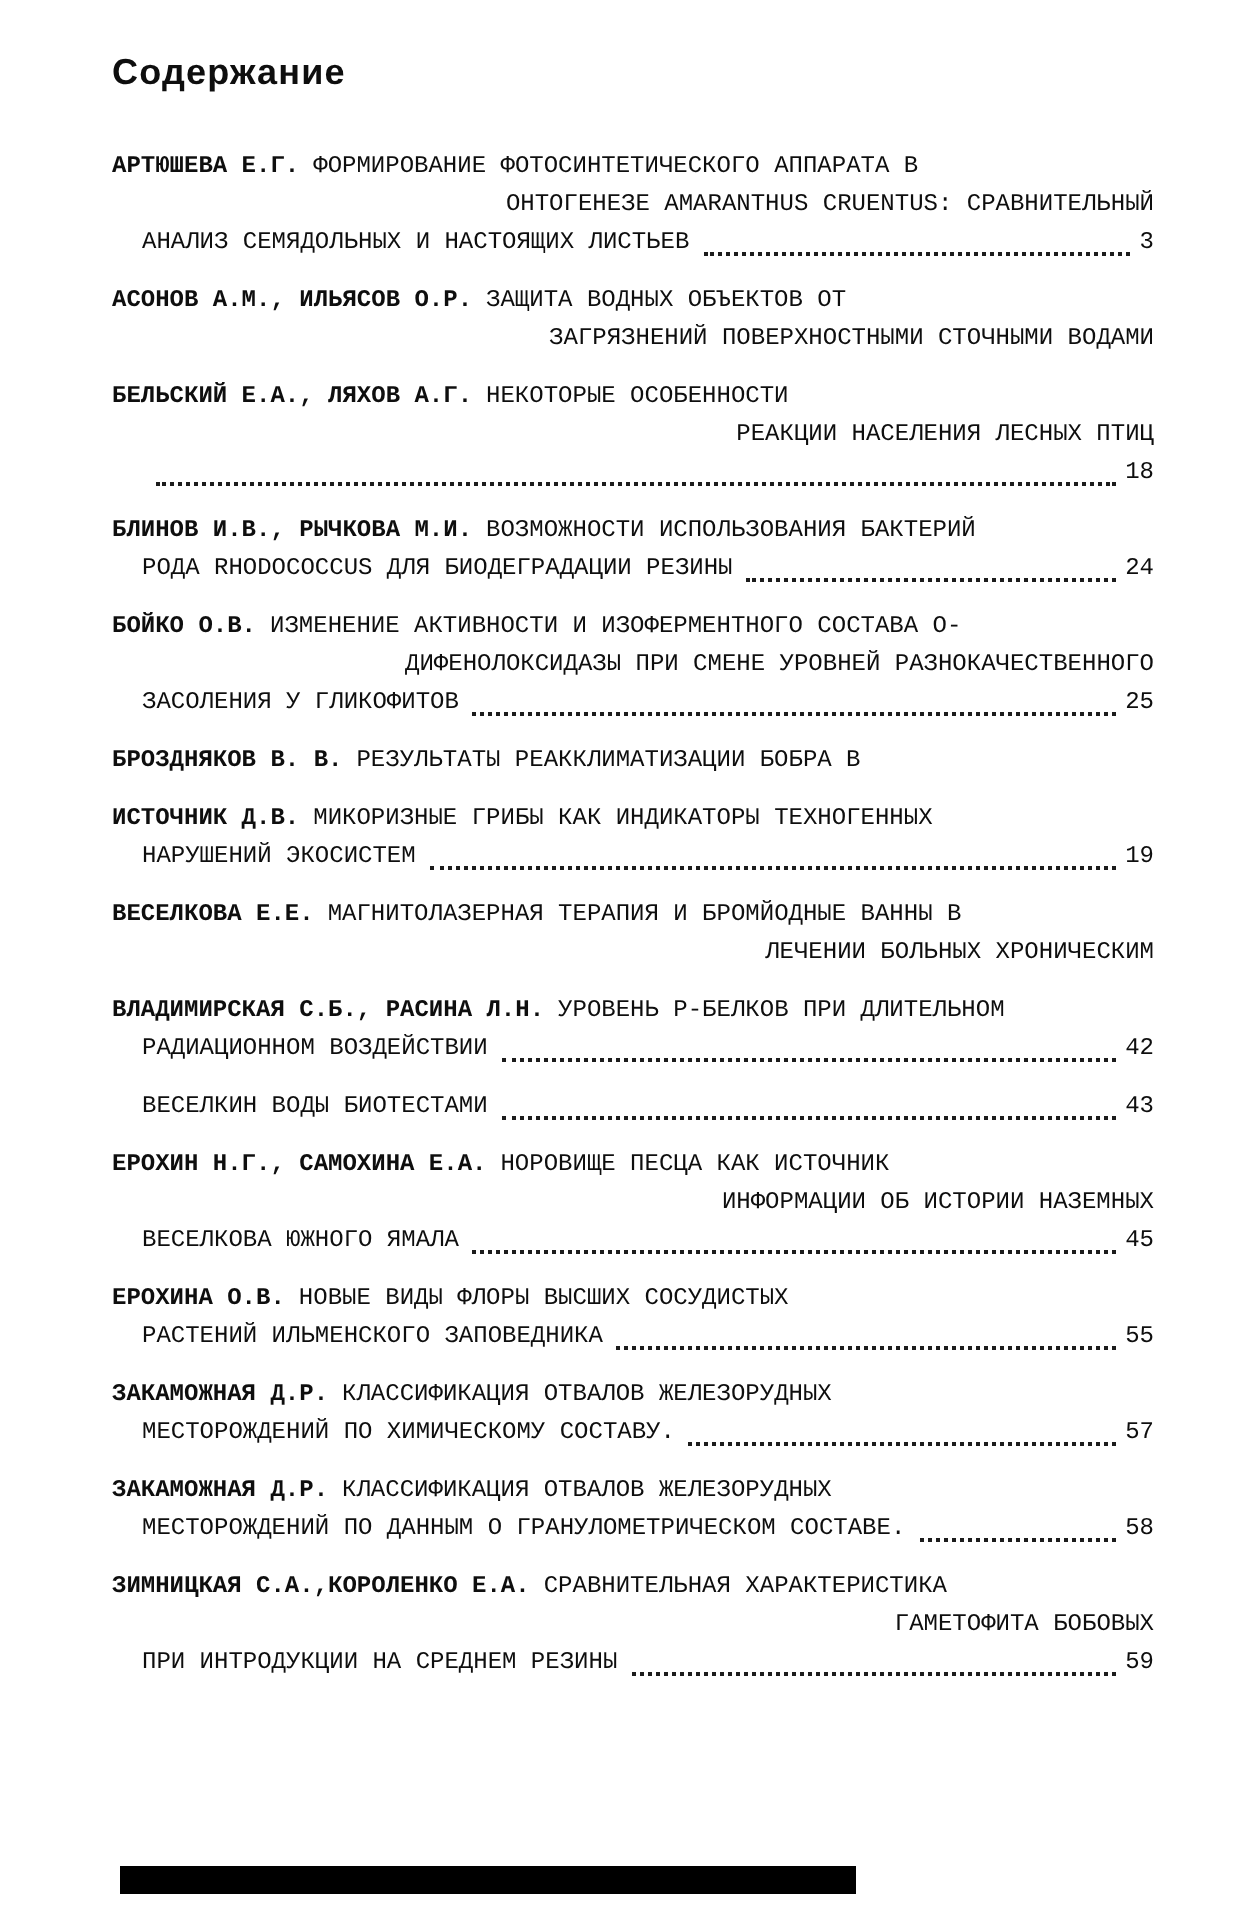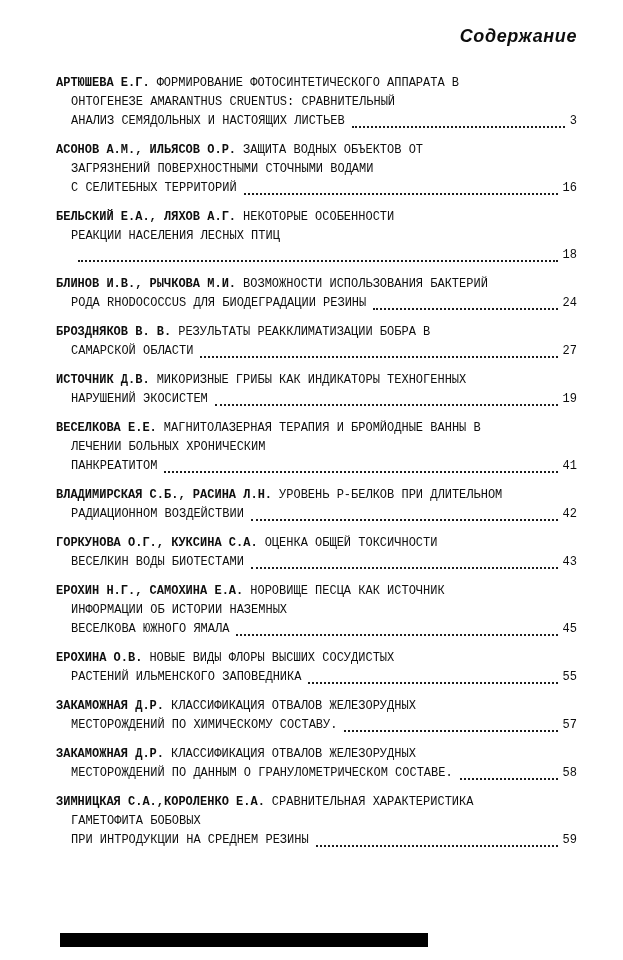--- a/index.html
+++ b/index.html
@@ -10,42 +10,42 @@
     background: #ffffff;
     overflow: hidden;
     position: relative;
     font-family: "Liberation Sans", "DejaVu Sans", sans-serif;
     color: #0e0e0e;
   }
   .page {
     padding: 26px 46px 0 56px;
   }
   .doc-title {
-    text-align: right;
+    text-align: left;
     font-size: 18px;
     font-weight: 700;
     letter-spacing: 0.6px;
     margin: 0 0 27px 0;
-    font-style: italic;
   }
   .toc { }
   .entry {
     font-size: 12px;
     line-height: 19px;
     margin-bottom: 10px;
     font-family: Liberation Mono, monospace;
   }
   .first-line { }
   .authors {
     font-weight: 700;
     margin-right: 7px;
   }
   .cont-line,
   .last-line {
     padding-left: 15px;
+    text-align: right;
   }
   .last-line {
     display: flex;
     align-items: baseline;
   }
   .last-text {
     white-space: nowrap;
   }
   .dots {
     flex: 1 1 14px;
@@ -77,77 +77,70 @@
     <div class="cont-line">ОНТОГЕНЕЗЕ AMARANTHUS CRUENTUS: СРАВНИТЕЛЬНЫЙ</div>
         <div class="last-line">
       <span class="last-text">АНАЛИЗ СЕМЯДОЛЬНЫХ И НАСТОЯЩИХ ЛИСТЬЕВ</span>
       <span class="dots"></span>
       <span class="page-num">3</span>
     </div>
   </div>
       <div class="entry">
     <div class="first-line"><span class="authors">АСОНОВ А.М., ИЛЬЯСОВ О.Р.</span><span class="title-part">ЗАЩИТА ВОДНЫХ ОБЪЕКТОВ ОТ</span></div>
     <div class="cont-line">ЗАГРЯЗНЕНИЙ ПОВЕРХНОСТНЫМИ СТОЧНЫМИ ВОДАМИ</div>
-        <div class="last-line">
-      <span class="last-text">С СЕЛИТЕБНЫХ ТЕРРИТОРИЙ</span>
-      <span class="dots"></span>
-      <span class="page-num">16</span>
-    </div>
   </div>
       <div class="entry">
     <div class="first-line"><span class="authors">БЕЛЬСКИЙ Е.А., ЛЯХОВ А.Г.</span><span class="title-part">НЕКОТОРЫЕ ОСОБЕННОСТИ</span></div>
     <div class="cont-line">РЕАКЦИИ НАСЕЛЕНИЯ ЛЕСНЫХ ПТИЦ</div>
         <div class="last-line">
       <span class="dots"></span>
       <span class="page-num">18</span>
     </div>
   </div>
       <div class="entry">
     <div class="first-line"><span class="authors">БЛИНОВ И.В., РЫЧКОВА М.И.</span><span class="title-part">ВОЗМОЖНОСТИ ИСПОЛЬЗОВАНИЯ БАКТЕРИЙ</span></div>
     <div class="last-line">
       <span class="last-text">РОДА RHODOCOCCUS ДЛЯ БИОДЕГРАДАЦИИ РЕЗИНЫ</span>
       <span class="dots"></span>
       <span class="page-num">24</span>
     </div>
   </div>
       <div class="entry">
+    <div class="first-line"><span class="authors">БОЙКО О.В.</span><span class="title-part">ИЗМЕНЕНИЕ АКТИВНОСТИ И ИЗОФЕРМЕНТНОГО СОСТАВА О-</span></div>
+    <div class="cont-line">ДИФЕНОЛОКСИДАЗЫ ПРИ СМЕНЕ УРОВНЕЙ РАЗНОКАЧЕСТВЕННОГО</div>
+        <div class="last-line">
+      <span class="last-text">ЗАСОЛЕНИЯ У ГЛИКОФИТОВ</span>
+      <span class="dots"></span>
+      <span class="page-num">25</span>
+    </div>
+  </div>
+      <div class="entry">
     <div class="first-line"><span class="authors">БРОЗДНЯКОВ В. В.</span><span class="title-part">РЕЗУЛЬТАТЫ РЕАККЛИМАТИЗАЦИИ БОБРА В</span></div>
-    <div class="last-line">
-      <span class="last-text">САМАРСКОЙ ОБЛАСТИ</span>
-      <span class="dots"></span>
-      <span class="page-num">27</span>
-    </div>
   </div>
       <div class="entry">
     <div class="first-line"><span class="authors">ИСТОЧНИК Д.В.</span><span class="title-part">МИКОРИЗНЫЕ ГРИБЫ КАК ИНДИКАТОРЫ ТЕХНОГЕННЫХ</span></div>
     <div class="last-line">
       <span class="last-text">НАРУШЕНИЙ ЭКОСИСТЕМ</span>
       <span class="dots"></span>
       <span class="page-num">19</span>
     </div>
   </div>
       <div class="entry">
     <div class="first-line"><span class="authors">ВЕСЕЛКОВА Е.Е.</span><span class="title-part">МАГНИТОЛАЗЕРНАЯ ТЕРАПИЯ И БРОМЙОДНЫЕ ВАННЫ В</span></div>
     <div class="cont-line">ЛЕЧЕНИИ БОЛЬНЫХ ХРОНИЧЕСКИМ</div>
-        <div class="last-line">
-      <span class="last-text">ПАНКРЕАТИТОМ</span>
-      <span class="dots"></span>
-      <span class="page-num">41</span>
-    </div>
   </div>
       <div class="entry">
     <div class="first-line"><span class="authors">ВЛАДИМИРСКАЯ С.Б., РАСИНА Л.Н.</span><span class="title-part">УРОВЕНЬ Р-БЕЛКОВ ПРИ ДЛИТЕЛЬНОМ</span></div>
     <div class="last-line">
       <span class="last-text">РАДИАЦИОННОМ ВОЗДЕЙСТВИИ</span>
       <span class="dots"></span>
       <span class="page-num">42</span>
     </div>
   </div>
       <div class="entry">
-    <div class="first-line"><span class="authors">ГОРКУНОВА О.Г., КУКСИНА С.А.</span><span class="title-part">ОЦЕНКА ОБЩЕЙ ТОКСИЧНОСТИ</span></div>
     <div class="last-line">
       <span class="last-text">ВЕСЕЛКИН ВОДЫ БИОТЕСТАМИ</span>
       <span class="dots"></span>
       <span class="page-num">43</span>
     </div>
   </div>
       <div class="entry">
     <div class="first-line"><span class="authors">ЕРОХИН Н.Г., САМОХИНА Е.А.</span><span class="title-part">НОРОВИЩЕ ПЕСЦА КАК ИСТОЧНИК</span></div>
     <div class="cont-line">ИНФОРМАЦИИ ОБ ИСТОРИИ НАЗЕМНЫХ</div>
         <div class="last-line">

